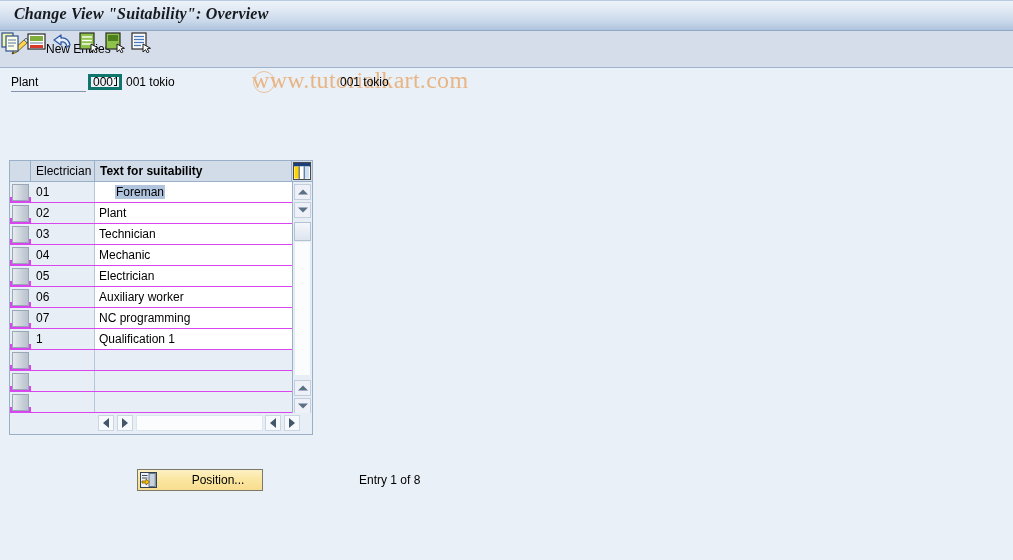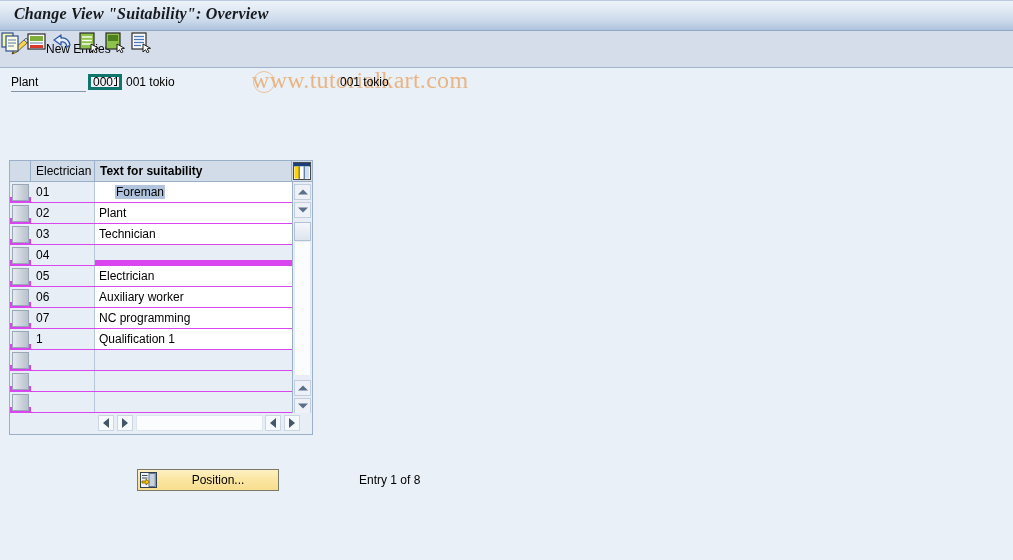--- a/index.html
+++ b/index.html
@@ -274,21 +274,21 @@
     width: 127px; height: 16px;
     background: #fbfcfe;
     border: 1px solid #dde5ee;
     box-sizing: border-box;
   }
 
   
   #btn-position {
     position: absolute;
     left: 137px; top: 469px;
-    width: 142px; height: 22px;
+    width: 126px; height: 22px;
     background: linear-gradient(to bottom, #fdf0c2 0%, #fbe6a0 50%, #f7dd90 100%);
     border: 1px solid #7a7a6a;
     box-sizing: border-box;
     cursor: pointer;
   }
   #btn-position-icon {
     position: absolute; left: 2px; top: 2px;
     width: 17px; height: 16px;
     border: 1px solid #33414f;
     background: #f2f5f8;
@@ -430,20 +430,21 @@
         <div class="cell-text">Plant</div>
       </div>
       <div class="trow">
         <div class="cell-sel"></div>
         <div class="cell-suit">03</div>
         <div class="cell-text">Technician</div>
       </div>
       <div class="trow">
         <div class="cell-sel"></div>
         <div class="cell-suit">04</div>
+        <div class="cell-text">Mechanic</div>
       </div>
       <div class="trow">
         <div class="cell-sel"></div>
         <div class="cell-suit">05</div>
         <div class="cell-text">Electrician</div>
       </div>
       <div class="trow">
         <div class="cell-sel"></div>
         <div class="cell-suit">06</div>
         <div class="cell-text">Auxiliary worker</div>

